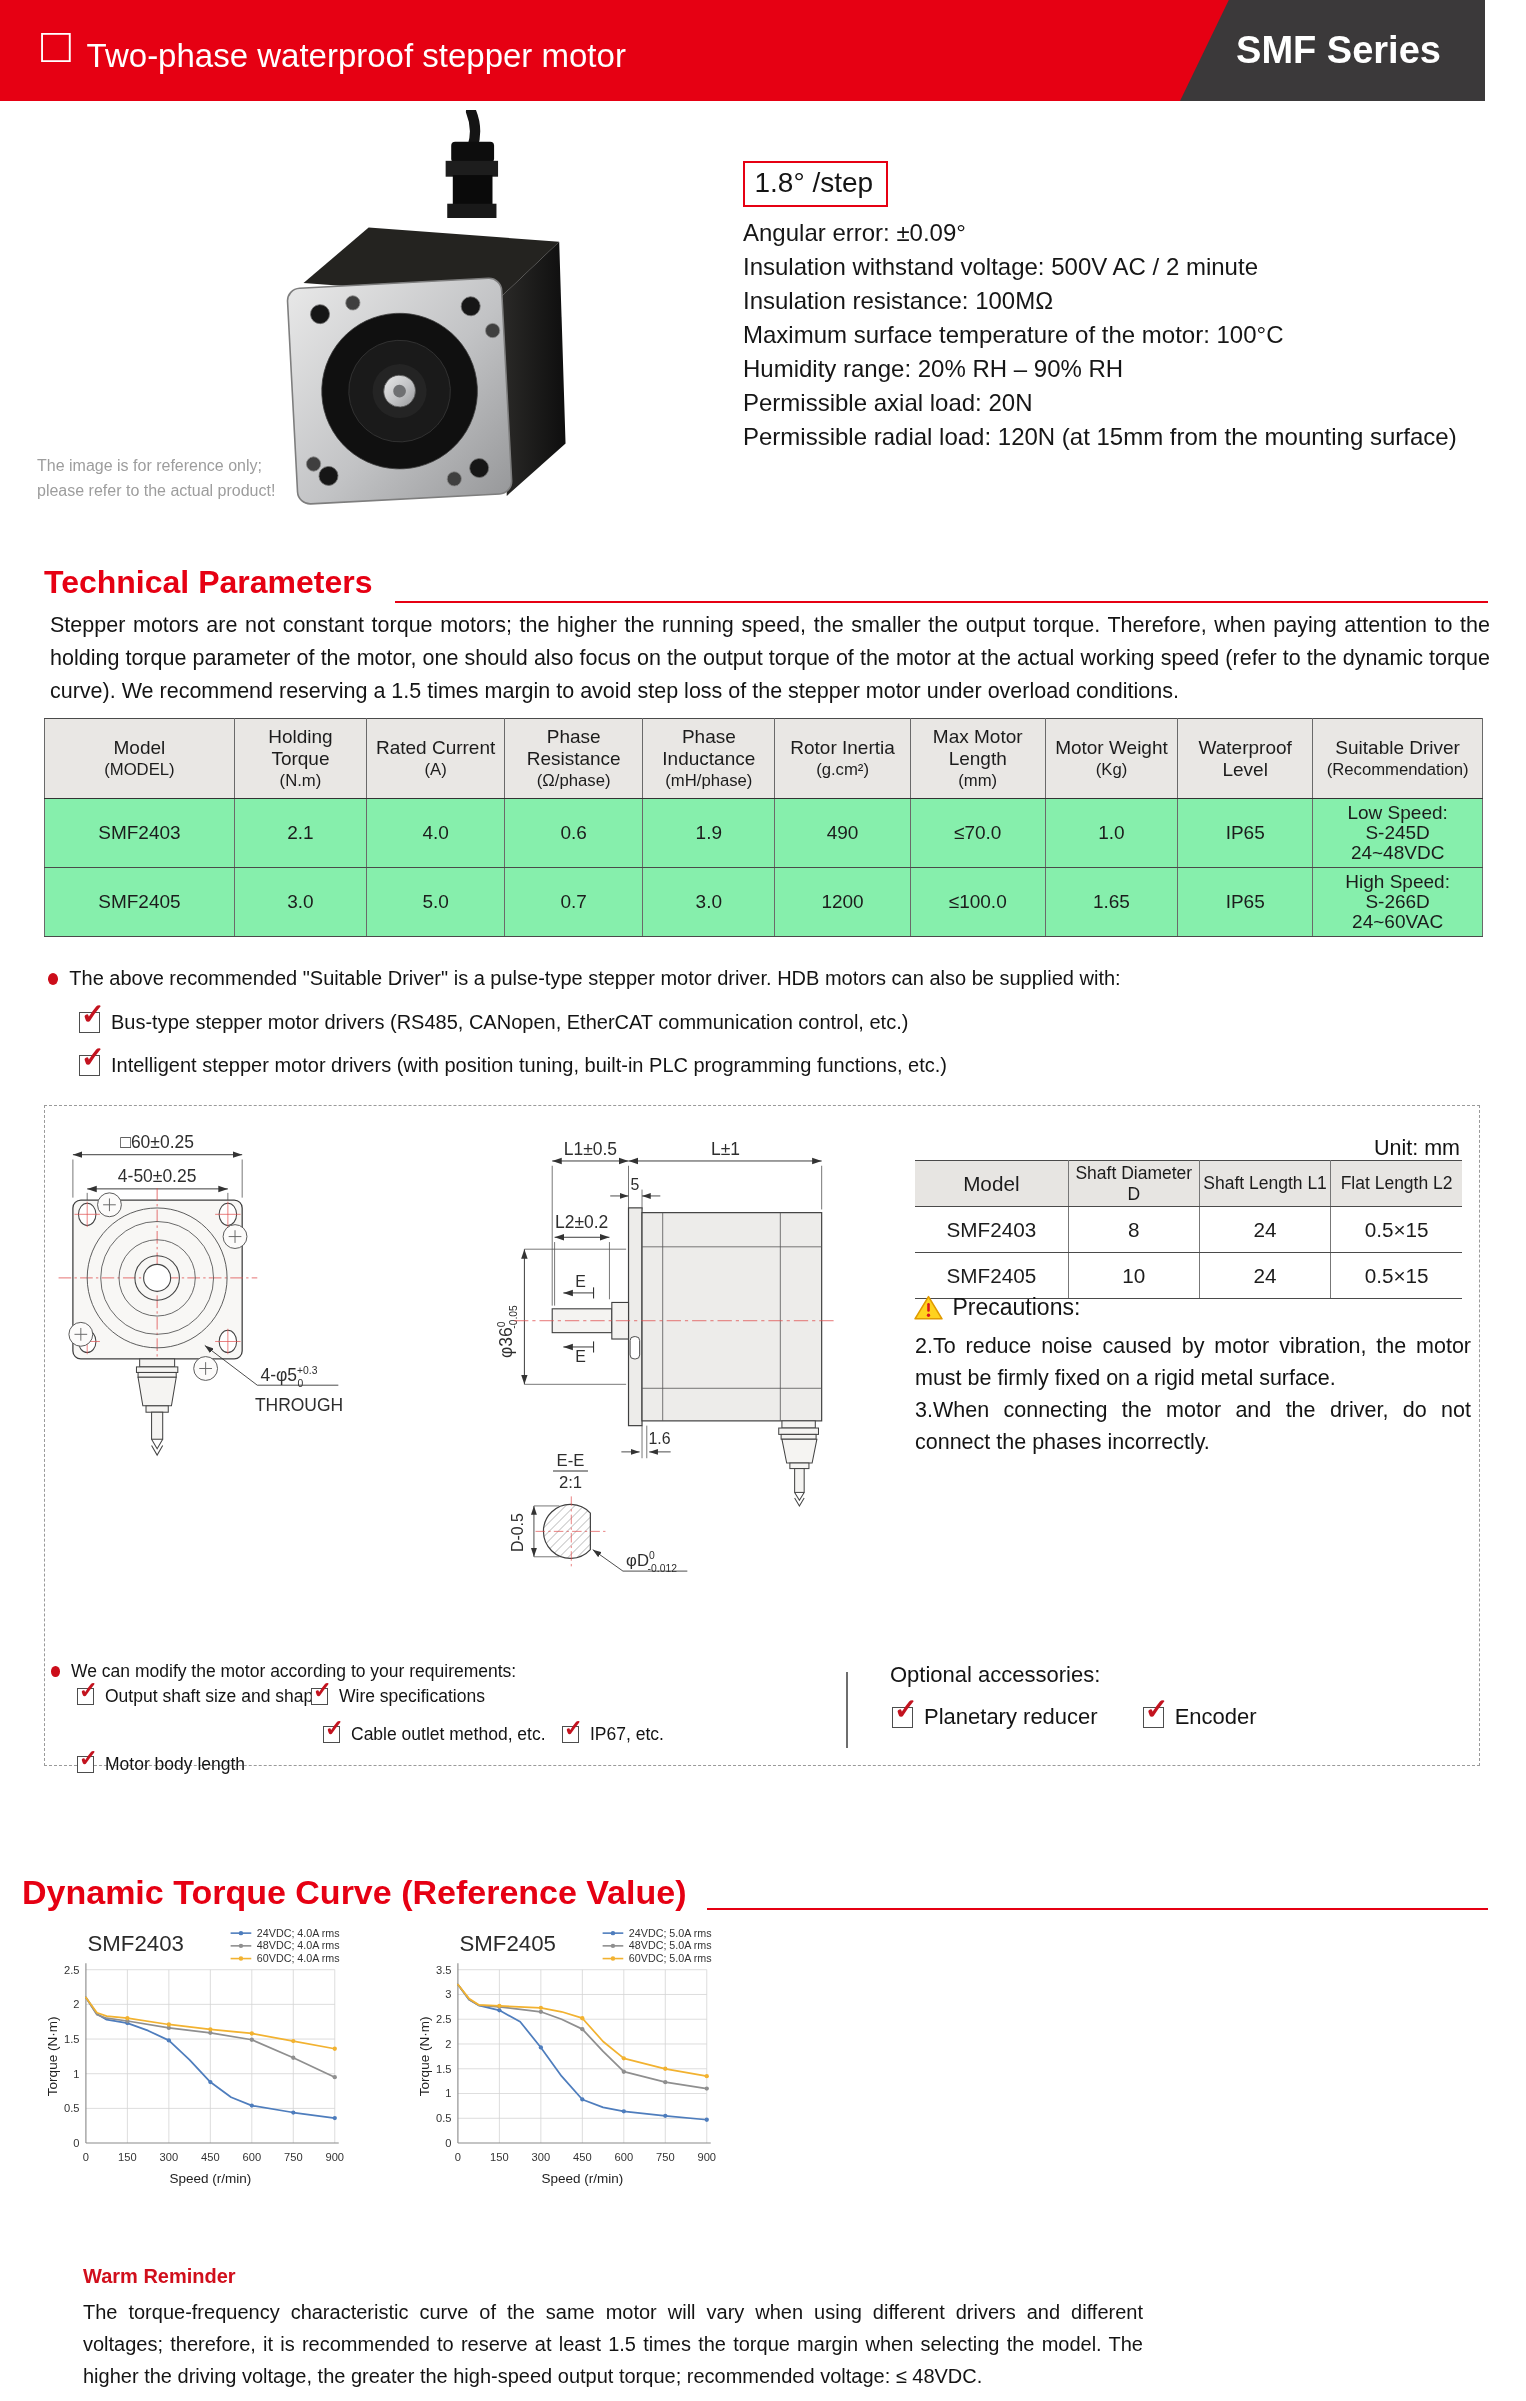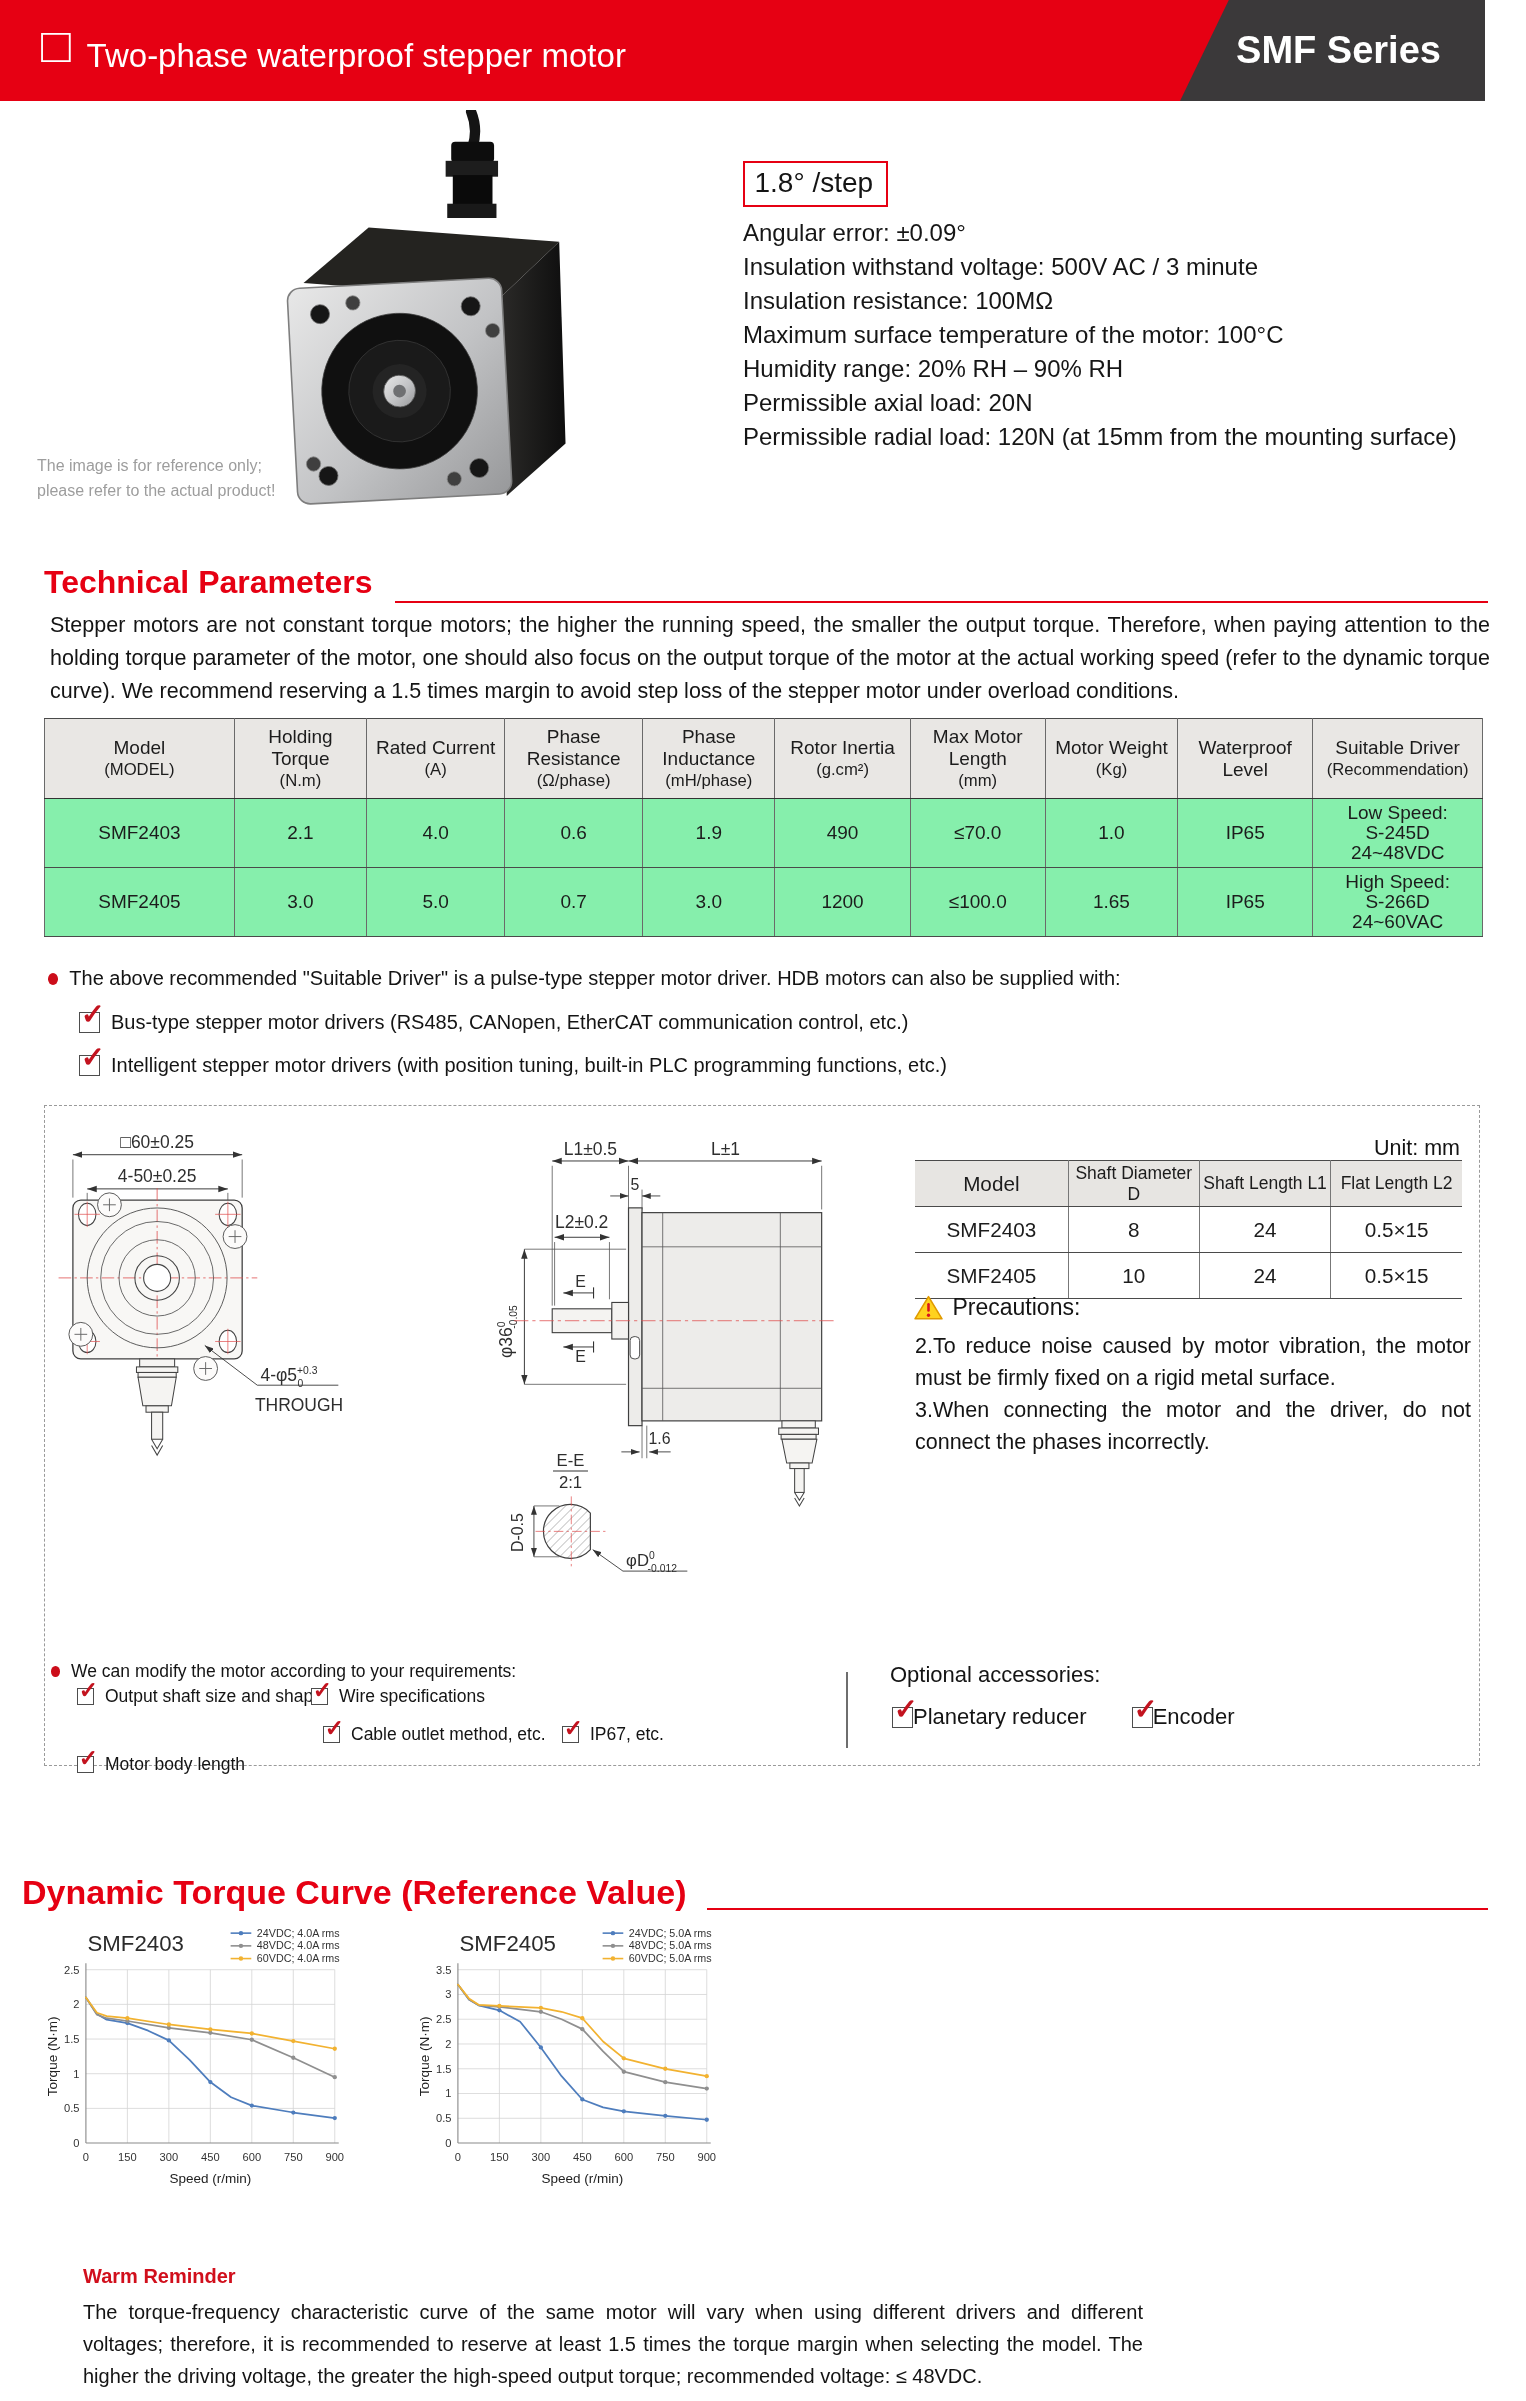--- a/index.html
+++ b/index.html
@@ -65,21 +65,21 @@
 
   .prec-title{left:869px;top:188px;display:flex;align-items:center;gap:9.5px;font-size:23px;color:#141414;}
   .prec-text{left:870px;top:224px;width:556px;font-size:21.5px;line-height:32px;text-align:justify;color:#141414;}
   .prec-text p{margin:0;}
 
   .modify-bullet{left:6.4px;top:555px;font-size:17.5px;color:#141414;}
   .modify-row{font-size:17.5px;color:#141414;}
   .v-divider{left:801px;top:566px;width:1.6px;height:76px;background:#6e6e6e;}
   .acc-title{left:845px;top:556px;font-size:22px;color:#141414;}
   .acc-row{left:847px;top:598px;font-size:22px;color:#141414;display:flex;gap:45px;}
-  .acc-item{display:flex;align-items:center;}
+  .acc-item{display:flex;align-items:center;gap:11px;}
 
   
   .chart-block{width:374px;height:326px;}
   .chart-block svg{width:100%;height:100%;display:block;}
 
   
   .rem-title{left:83px;top:2265px;font-size:20px;font-weight:700;color:#d10f1c;}
   .rem-text{left:83px;top:2296px;width:1060px;font-size:20px;line-height:32px;text-align:justify;color:#141414;}
 
   
@@ -135,21 +135,21 @@
     </g>
   </svg>
   <div class="abs photo-caption">
     <div>The image is for reference only;</div>
     <div>please refer to the actual product!</div>
   </div>
 
   <div class="abs step-badge">1.8° /step</div>
   <div class="abs spec-list">
     <div>Angular error: ±0.09°</div>
-    <div>Insulation withstand voltage: 500V AC / 3 minute</div>
+    <div>Insulation withstand voltage: 500V AC / 2 minute</div>
     <div>Insulation resistance: 100MΩ</div>
     <div>Maximum surface temperature of the motor: 100°C</div>
     <div>Humidity range: 20% RH – 90% RH</div>
     <div>Permissible axial load: 20N</div>
     <div>Permissible radial load: 120N (at 15mm from the mounting surface)</div>
   </div>
 
   <div class="abs sec-heading" style="left:44px;top:564px;font-size:32px;">Technical Parameters</div>
   <div class="abs h-line" style="left:395px;top:601px;width:1093px;"></div>
   <div class="abs intro">Stepper motors are not constant torque motors; the higher the running speed, the smaller the output torque. Therefore, when paying attention to the holding torque parameter of the motor, one should also focus on the output torque of the motor at the actual working speed (refer to the dynamic torque curve). We recommend reserving a 1.5 times margin to avoid step loss of the stepper motor under overload conditions.</div>

